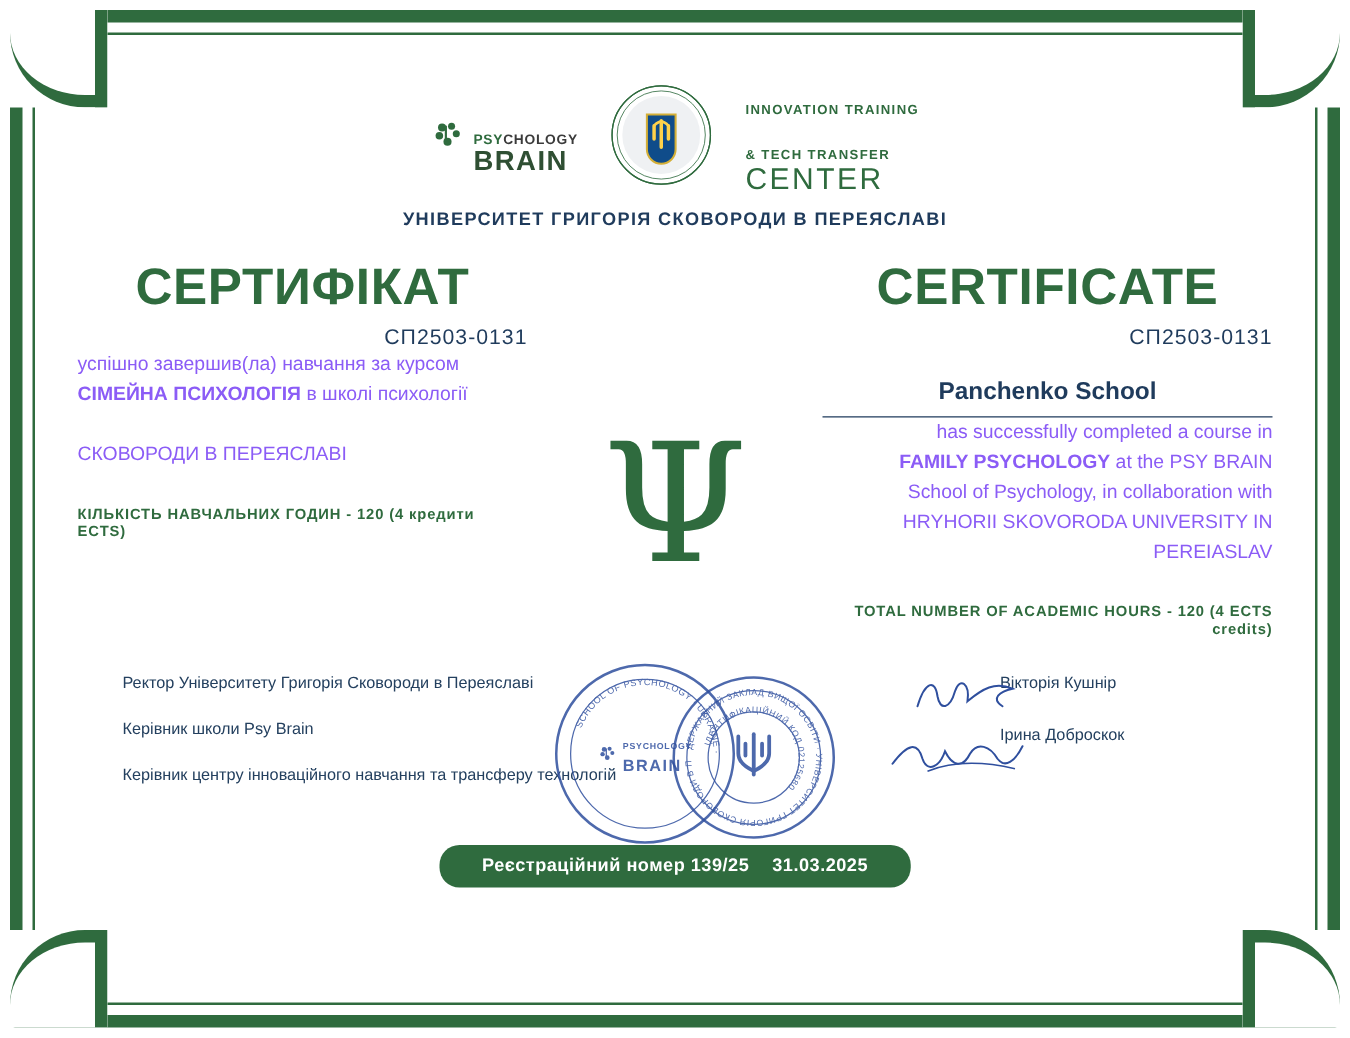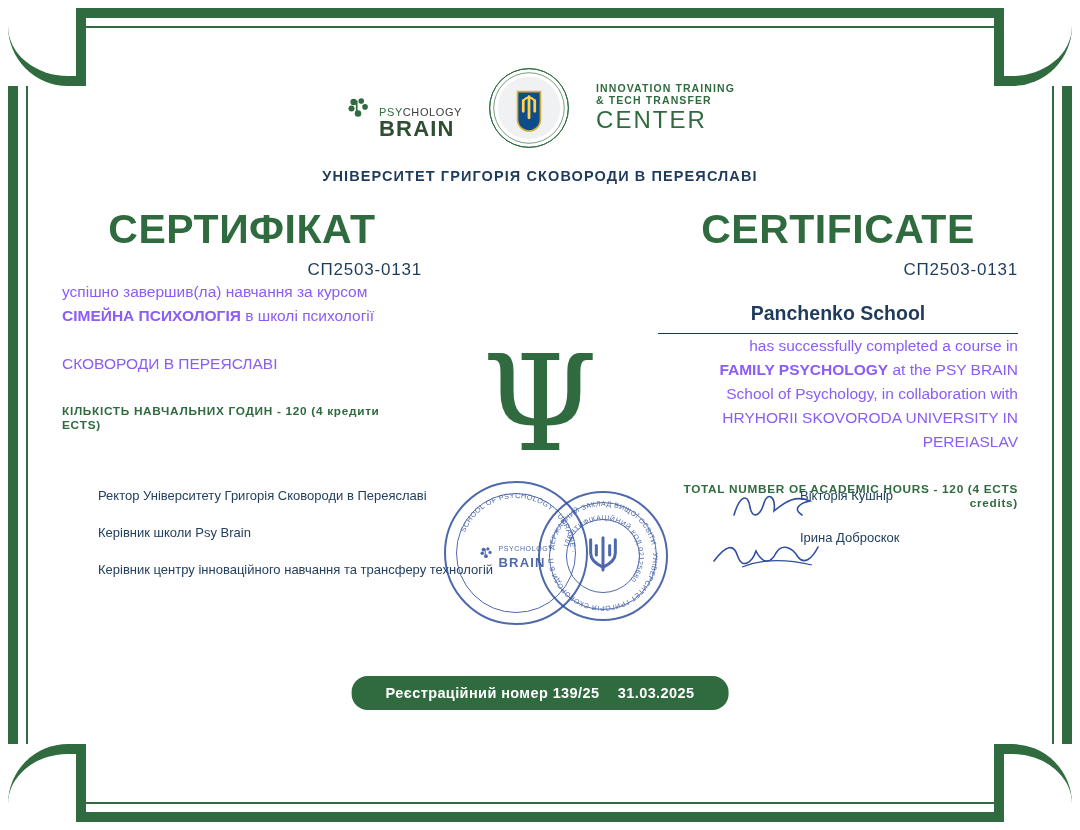--- a/index.html
+++ b/index.html
@@ -96,21 +96,21 @@
     height: 26px;
     color: #2f6b3e;
   }
   .psybrain-text {
     line-height: 1.0;
   }
   .psybrain-top {
     font-size: 11px;
     letter-spacing: 0.6px;
     color: #3b3b3b;
-    font-weight: 400;
+    font-weight: 700;
     margin-top: 30px;
   }
   .psybrain-top .psy {
     color: #2f6b3e;
   }
   .psybrain-bottom {
     font-size: 22px;
     font-weight: 700;
     letter-spacing: 1.2px;
     color: #2f4f33;
@@ -124,20 +124,21 @@
   }
 
   .logo-itt {
     line-height: 1.15;
   }
   .itt-line1, .itt-line2 {
     font-size: 10.5px;
     letter-spacing: 1.1px;
     color: #2f6b3e;
     font-weight: 700;
+    margin-top: 24px;
   }
   .itt-center {
     font-size: 24px;
     letter-spacing: 2px;
     color: #2f6b3e;
     font-weight: 400;
   }
 
   .university-line {
     position: absolute;
@@ -225,21 +226,21 @@
     line-height: 1;
     color: #2f6b3e;
     font-family: "DejaVu Serif", serif;
     font-weight: 400;
     user-select: none;
   }
 
   
   .sign-block {
     position: absolute;
-    top: 441px;
+    top: 491px;
     left: 0;
     right: 0;
     height: 140px;
   }
   .sign-roles {
     position: absolute;
     left: 58px;
     top: 6px;
     width: 420px;
   }

